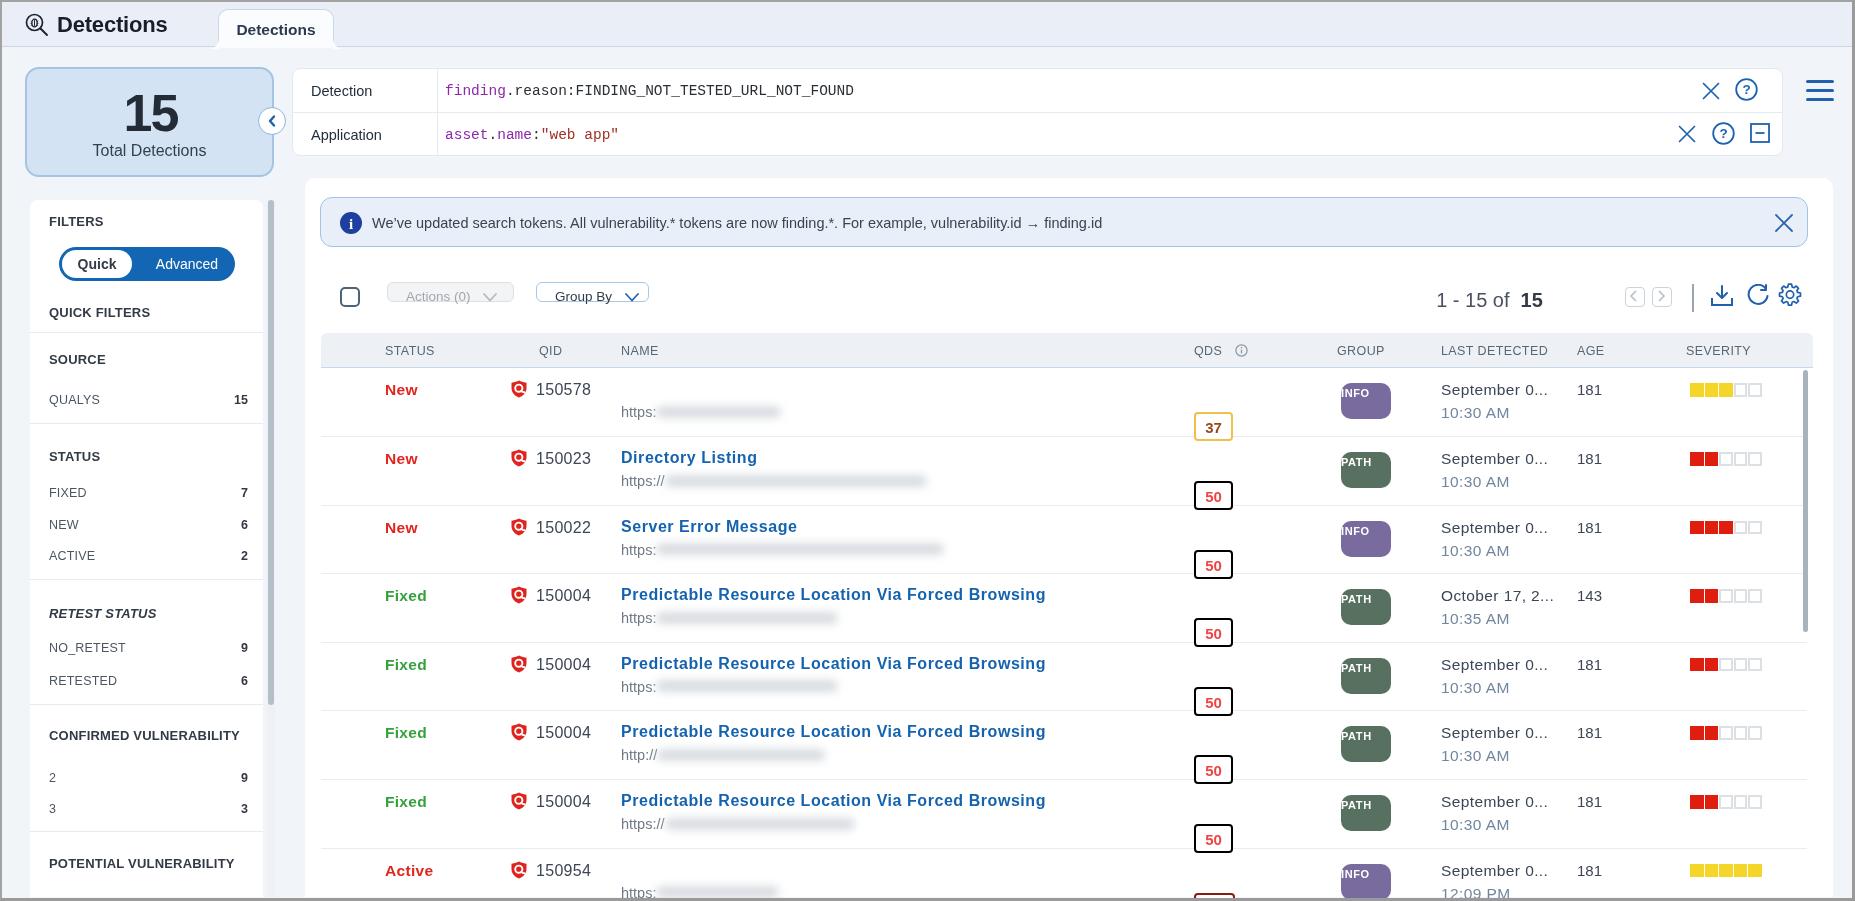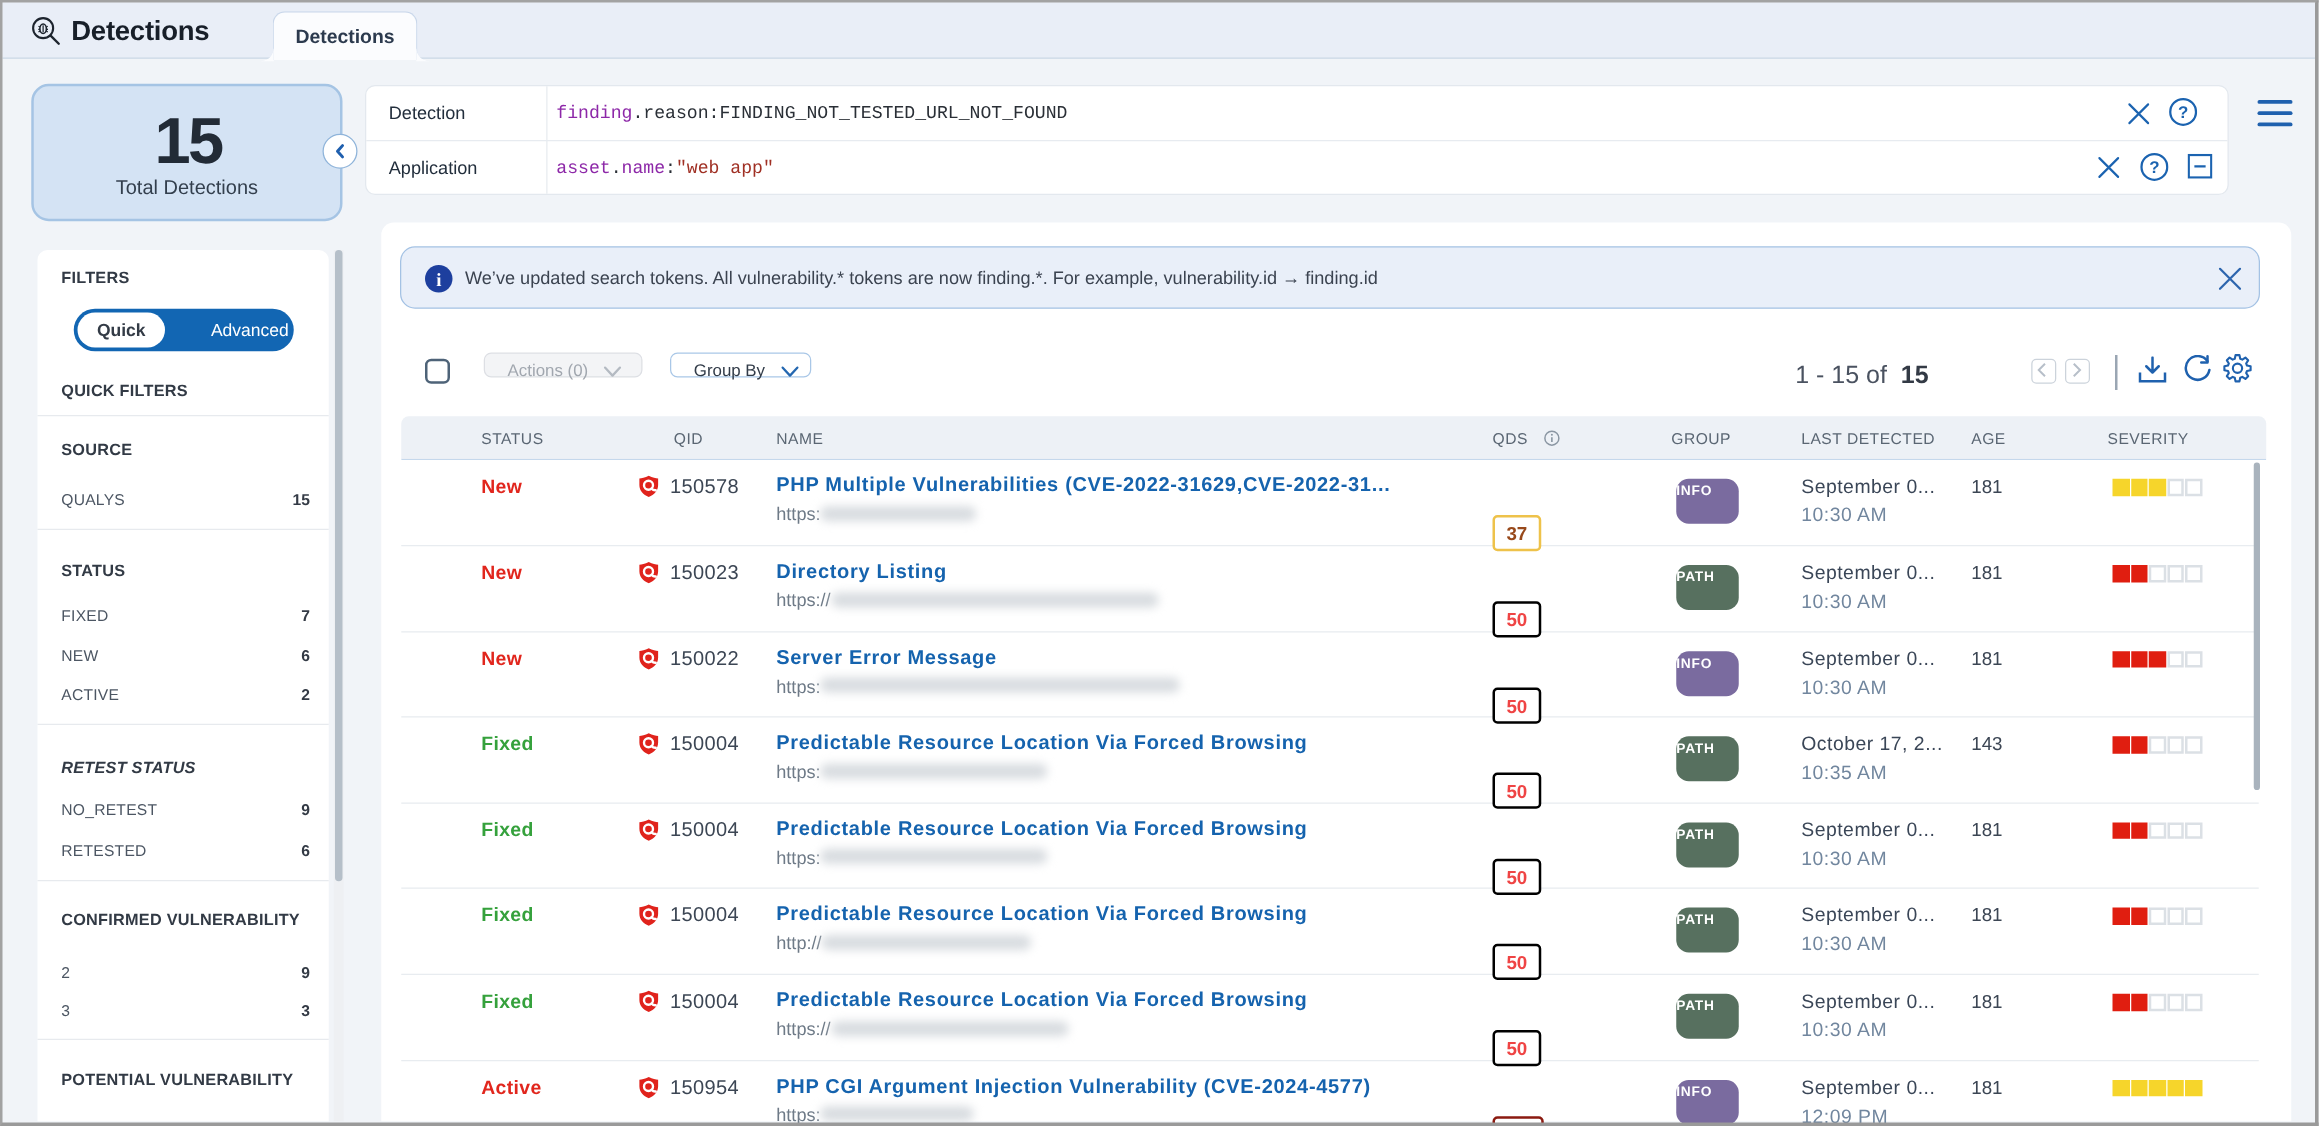--- a/index.html
+++ b/index.html
@@ -22,21 +22,21 @@
 #filters { position:absolute; left:30px; top:200px; width:233px; height:697px; background:#fff; border-radius:8px 8px 0 0; }
 #fscroll { position:absolute; left:267px; top:200px; width:8px; height:697px; background:#eef0f3; }
 #fthumb { position:absolute; left:268px; top:200px; width:6px; height:505px; background:#b5bfc9; border-radius:3px; }
 .fhead { position:absolute; left:19px; font-size:13px; font-weight:bold; color:#323a45; letter-spacing:0.2px; }
 .fitem { position:absolute; left:19px; font-size:12.5px; color:#4c5663; letter-spacing:0.2px; }
 .fnum { position:absolute; right:15px; font-size:12.5px; font-weight:bold; color:#333a45; }
 .fsep { position:absolute; left:0px; width:233px; height:1px; background:#e7eaee; }
 
 #toggle { position:absolute; left:29px; top:47px; width:176px; height:34px; background:#1266b3; border-radius:17px; }
 #toggle .quick { position:absolute; left:3px; top:3px; width:70px; height:28px; background:#fff; border-radius:14px; text-align:center; line-height:28px; font-size:14px; font-weight:bold; color:#333b46; }
-#toggle .adv { position:absolute; left:84px; top:0; width:88px; height:34px; text-align:right; line-height:34px; font-size:14px; color:#fff; }
+#toggle .adv { position:absolute; left:84px; top:0; width:88px; height:34px; text-align:center; line-height:34px; font-size:14px; color:#fff; }
 
 #search { position:absolute; left:292px; top:68px; width:1491px; height:88px; background:#fff; border-radius:8px; border:1px solid #e3e8ee; }
 #search .sep-h { position:absolute; left:0; top:43px; width:100%; height:1px; background:#e7ebf0; }
 #search .sep-v { position:absolute; left:144px; top:0; width:1px; height:100%; background:#e7ebf0; }
 #search .lab { position:absolute; left:18px; font-size:14.5px; color:#222e3c; }
 #search .qry { position:absolute; left:152px; font-family:"Liberation Mono", monospace; font-size:14.5px; color:#2a2f36; }
 .purple { color:#8d28a8; }
 .darkred { color:#a03024; }
 
 #hamburger { position:absolute; left:1806px; top:80px; width:28px; height:22px; }
@@ -244,21 +244,20 @@
   </div>
   <div id="rows">
       <div class="row" style="top:190.4px;">
         <div class="st stnew">New</div>
         <svg class="qicon" width="18" height="18" viewBox="0 0 18 18">
           <path d="M9,0.5 C6,1.9 3.2,2.6 1.5,2.8 L1.5,8 C1.5,12.5 4.6,15.8 9,17.6 C13.4,15.8 16.5,12.5 16.5,8 L16.5,2.8 C14.8,2.6 12,1.9 9,0.5 Z" fill="#e0231c"></path>
           <circle cx="8.8" cy="8.2" r="3.6" fill="none" stroke="#fff" stroke-width="1.9"></circle>
           <path d="M11.2,10.8 Q12.6,12.4 14.6,12.2" fill="none" stroke="#fff" stroke-width="1.9" stroke-linecap="round"></path>
         </svg>
         <div class="qid">150578</div>
-        <div class="nm">PHP Multiple Vulnerabilities (CVE-2022-31629,CVE-2022-31...</div>
         <div class="url">https:<span class="blur" style="width:125px;"></span></div>
         <div class="qds qds37">37</div>
         <div class="pill pinfo">INFO</div>
         <div class="d1">September 0...</div>
         <div class="d2">10:30 AM</div>
         <div class="age">181</div>
         <div class="sev"><span class="sq sqy"></span><span class="sq sqy"></span><span class="sq sqy"></span><span class="sq sqe"></span><span class="sq sqe"></span></div>
       </div>
       <div class="row" style="top:259px;">
         <div class="st stnew">New</div>
@@ -363,21 +362,20 @@
         <div class="sev"><span class="sq sqr"></span><span class="sq sqr"></span><span class="sq sqe"></span><span class="sq sqe"></span><span class="sq sqe"></span></div>
       </div>
       <div class="row" style="top:670.5999999999999px;">
         <div class="st stactive">Active</div>
         <svg class="qicon" width="18" height="18" viewBox="0 0 18 18">
           <path d="M9,0.5 C6,1.9 3.2,2.6 1.5,2.8 L1.5,8 C1.5,12.5 4.6,15.8 9,17.6 C13.4,15.8 16.5,12.5 16.5,8 L16.5,2.8 C14.8,2.6 12,1.9 9,0.5 Z" fill="#e0231c"></path>
           <circle cx="8.8" cy="8.2" r="3.6" fill="none" stroke="#fff" stroke-width="1.9"></circle>
           <path d="M11.2,10.8 Q12.6,12.4 14.6,12.2" fill="none" stroke="#fff" stroke-width="1.9" stroke-linecap="round"></path>
         </svg>
         <div class="qid">150954</div>
-        <div class="nm">PHP CGI Argument Injection Vulnerability (CVE-2024-4577)</div>
         <div class="url">https:<span class="blur" style="width:123px;"></span></div>
         <div class="qds qds100">100</div>
         <div class="pill pinfo">INFO</div>
         <div class="d1">September 0...</div>
         <div class="d2">12:09 PM</div>
         <div class="age">181</div>
         <div class="sev"><span class="sq sqy"></span><span class="sq sqy"></span><span class="sq sqy"></span><span class="sq sqy"></span><span class="sq sqy"></span></div>
       </div>
     </div>
   <div id="tscrollthumb"></div>

